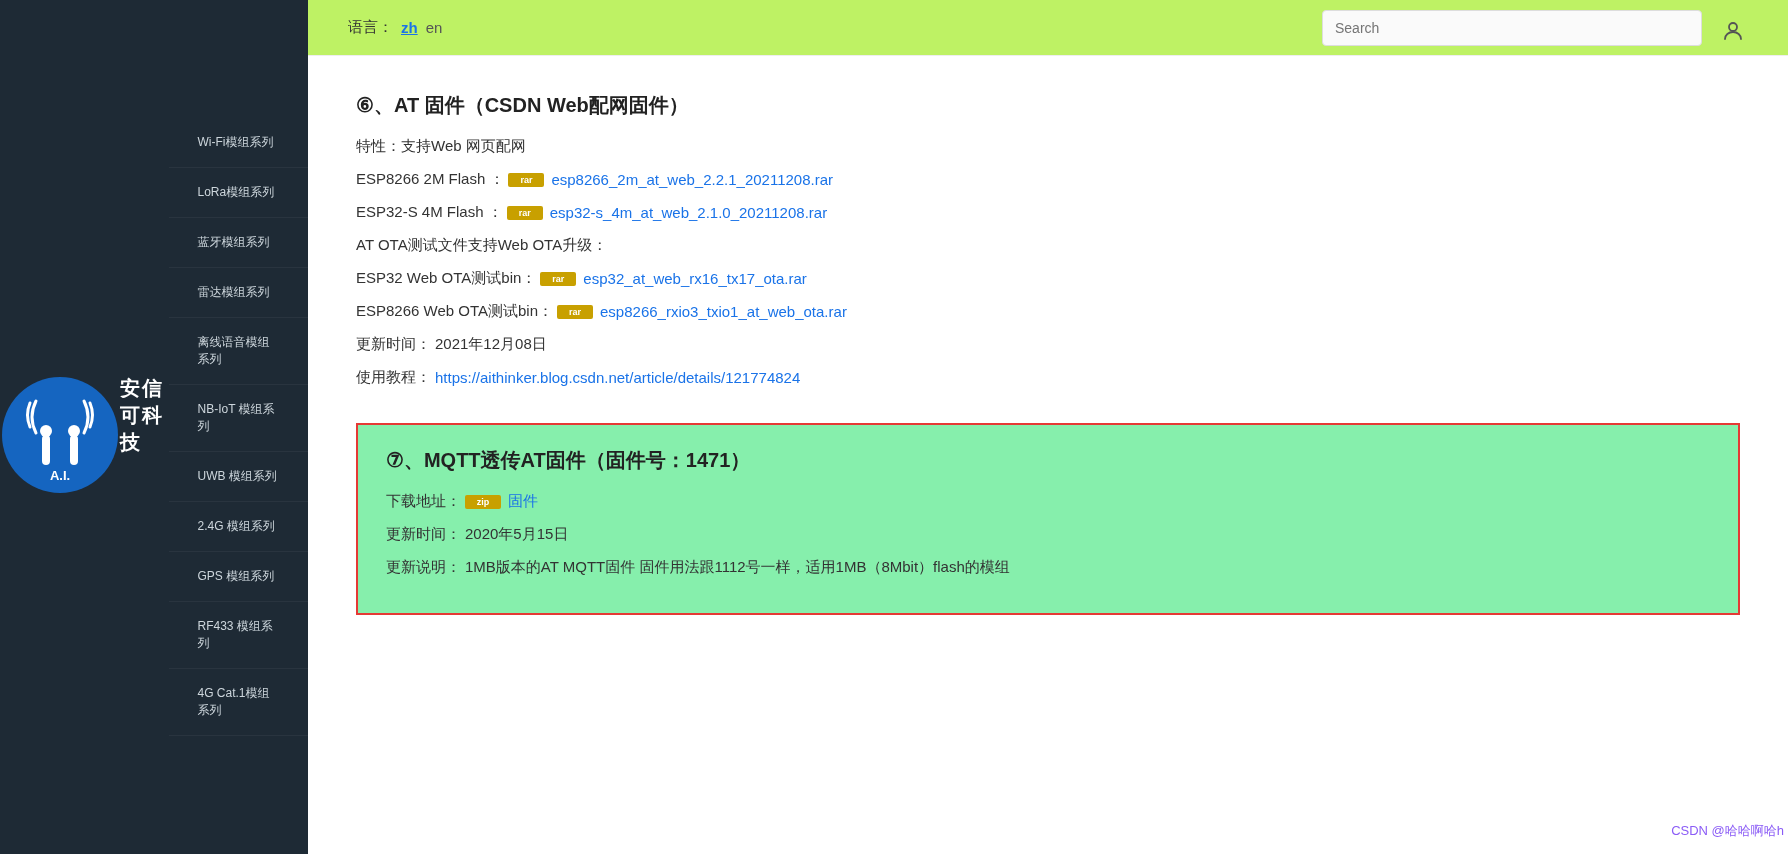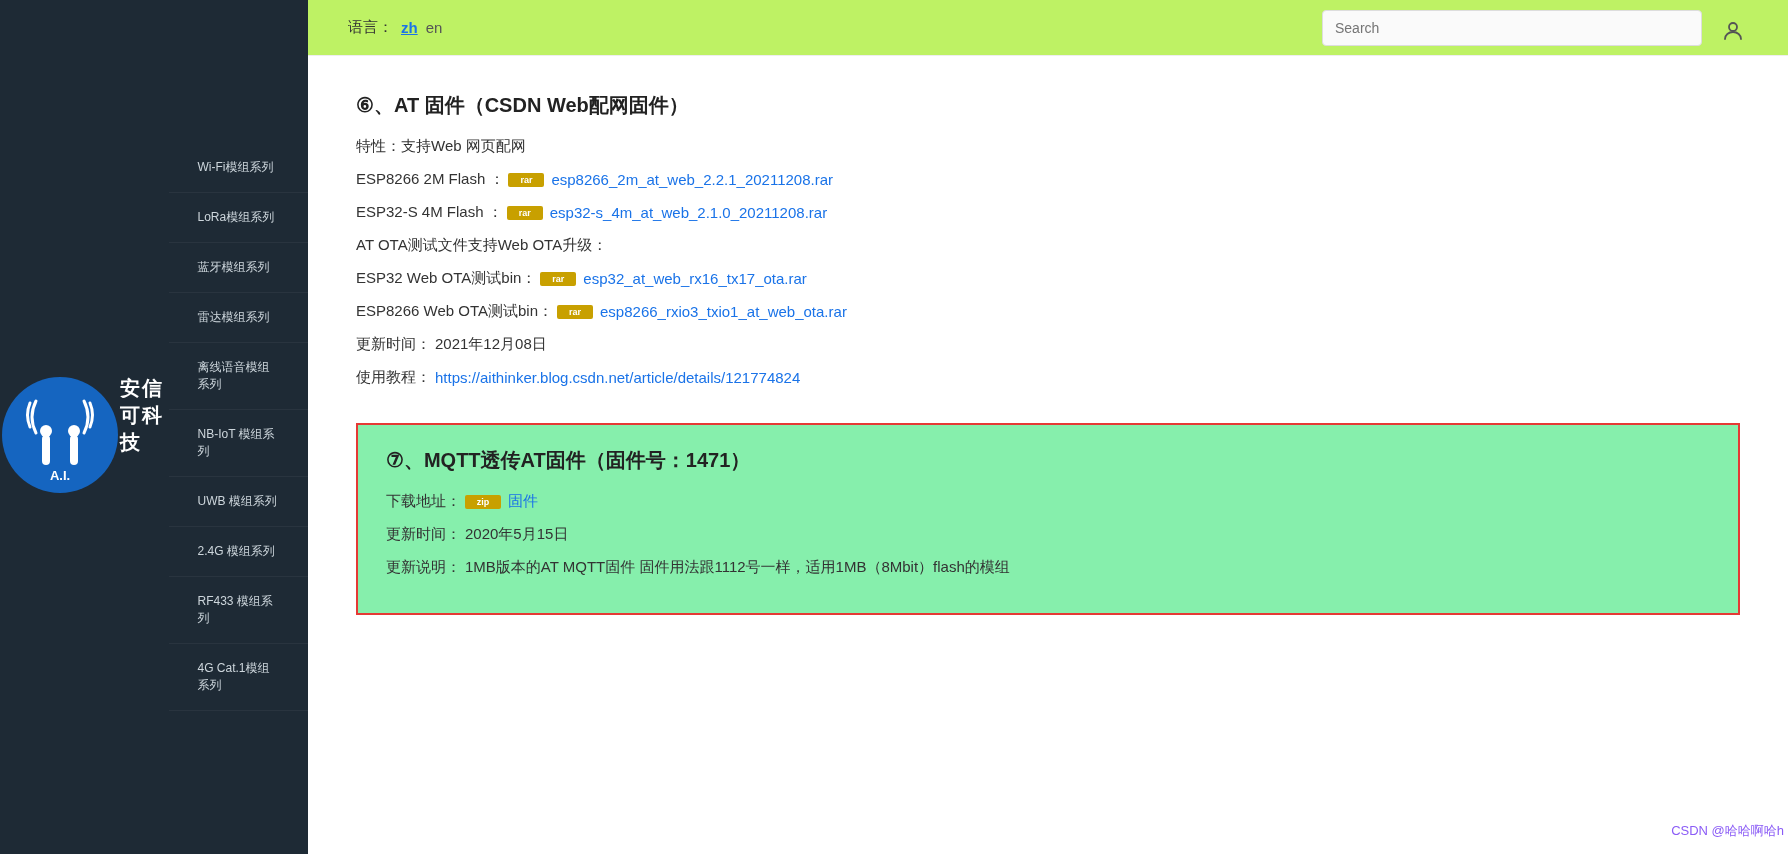--- a/index.html
+++ b/index.html
@@ -210,20 +210,21 @@
   <div class="sidebar-brand">安信可科技</div>
   <nav class="sidebar-nav">
   <div class="sidebar-nav-item">Wi-Fi模组系列</div>
       <div class="sidebar-nav-item">LoRa模组系列</div>
       <div class="sidebar-nav-item">蓝牙模组系列</div>
       <div class="sidebar-nav-item">雷达模组系列</div>
       <div class="sidebar-nav-item">离线语音模组系列</div>
       <div class="sidebar-nav-item">NB-IoT 模组系列</div>
       <div class="sidebar-nav-item">UWB 模组系列</div>
       <div class="sidebar-nav-item">2.4G 模组系列</div>
+      <div class="sidebar-nav-item">GPS 模组系列</div>
       <div class="sidebar-nav-item">RF433 模组系列</div>
       <div class="sidebar-nav-item">4G Cat.1模组系列</div>
     </nav>
 </aside>
 
 <div class="main">
 
   <header class="header">
     <div class="lang-bar">
       <span class="lang-label">语言：</span>

